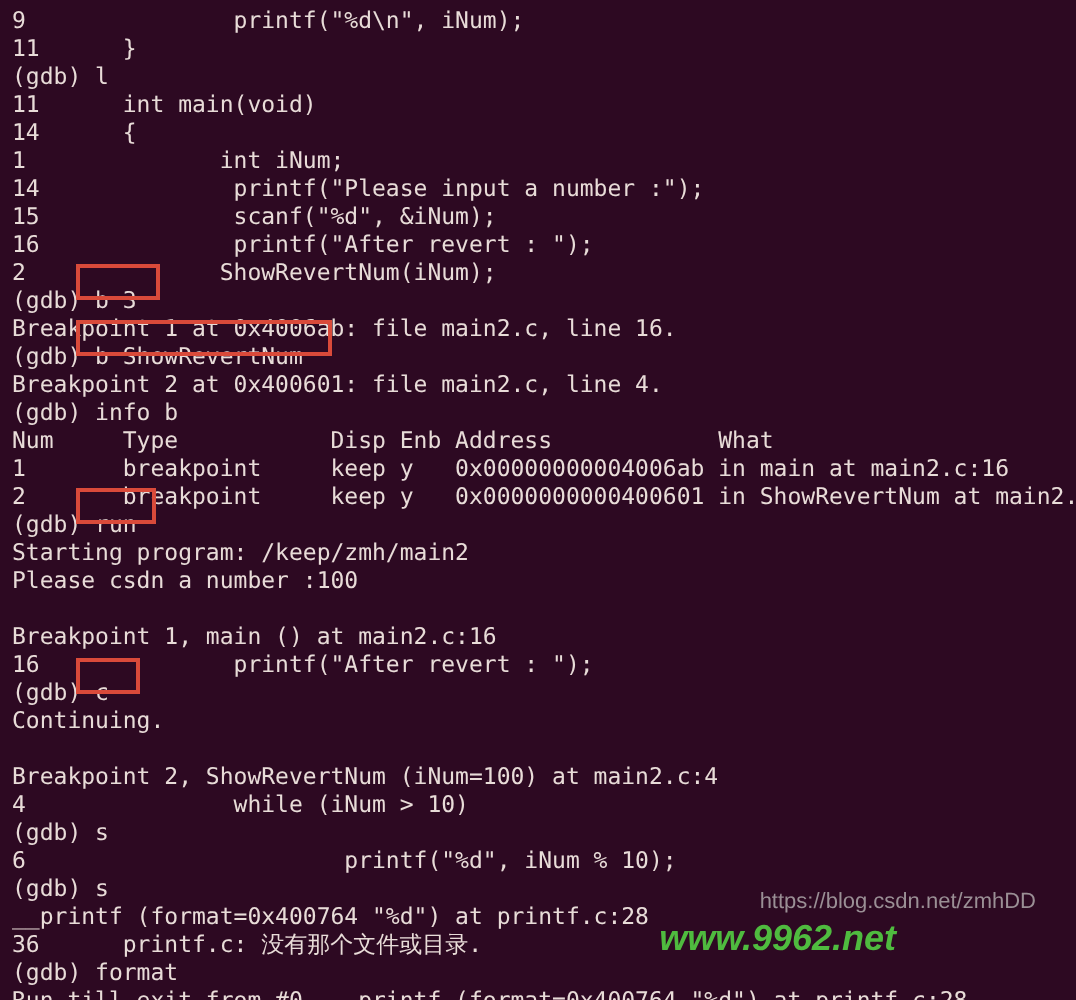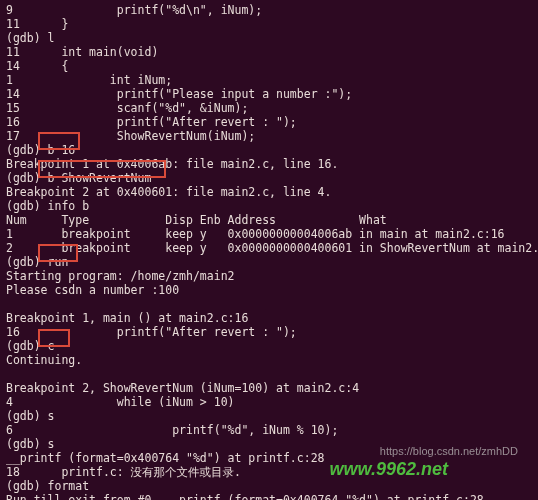--- a/index.html
+++ b/index.html
@@ -48,45 +48,45 @@
 
 <div class="term"><span>9               printf("%d\n", iNum);</span>
 <span>11      }</span>
 <span>(gdb) l</span>
 <span>11      int main(void)</span>
 <span>14      {</span>
 <span>1              int iNum;</span>
 <span>14              printf("Please input a number :");</span>
 <span>15              scanf("%d", &amp;iNum);</span>
 <span>16              printf("After revert : ");</span>
-<span>17              ShowRevertNum(iNum);</span>
-<span>(gdb) b 16</span>
+<span>2              ShowRevertNum(iNum);</span>
+<span>(gdb) b 3</span>
 <span>Breakpoint 1 at 0x4006ab: file main2.c, line 16.</span>
 <span>(gdb) b ShowRevertNum</span>
 <span>Breakpoint 2 at 0x400601: file main2.c, line 4.</span>
 <span>(gdb) info b</span>
 <span>Num     Type           Disp Enb Address            What</span>
 <span>1       breakpoint     keep y   0x00000000004006ab in main at main2.c:16</span>
 <span>2       breakpoint     keep y   0x0000000000400601 in ShowRevertNum at main2.c:4</span>
 <span>(gdb) run</span>
-<span>Starting program: /home/zmh/main2</span>
+<span>Starting program: /keep/zmh/main2</span>
 <span>Please csdn a number :100</span>
 <span></span>
 <span>Breakpoint 1, main () at main2.c:16</span>
 <span>16              printf("After revert : ");</span>
 <span>(gdb) c</span>
 <span>Continuing.</span>
 <span></span>
 <span>Breakpoint 2, ShowRevertNum (iNum=100) at main2.c:4</span>
 <span>4               while (iNum &gt; 10)</span>
 <span>(gdb) s</span>
 <span>6                       printf("%d", iNum % 10);</span>
 <span>(gdb) s</span>
 <span>__printf (format=0x400764 "%d") at printf.c:28</span>
-<span>18      printf.c: 没有那个文件或目录.</span>
+<span>36      printf.c: 没有那个文件或目录.</span>
 <span>(gdb) format</span>
 <span>Run till exit from #0  __printf (format=0x400764 "%d") at printf.c:28</span>
 
 
 
 
 
 
 
 

